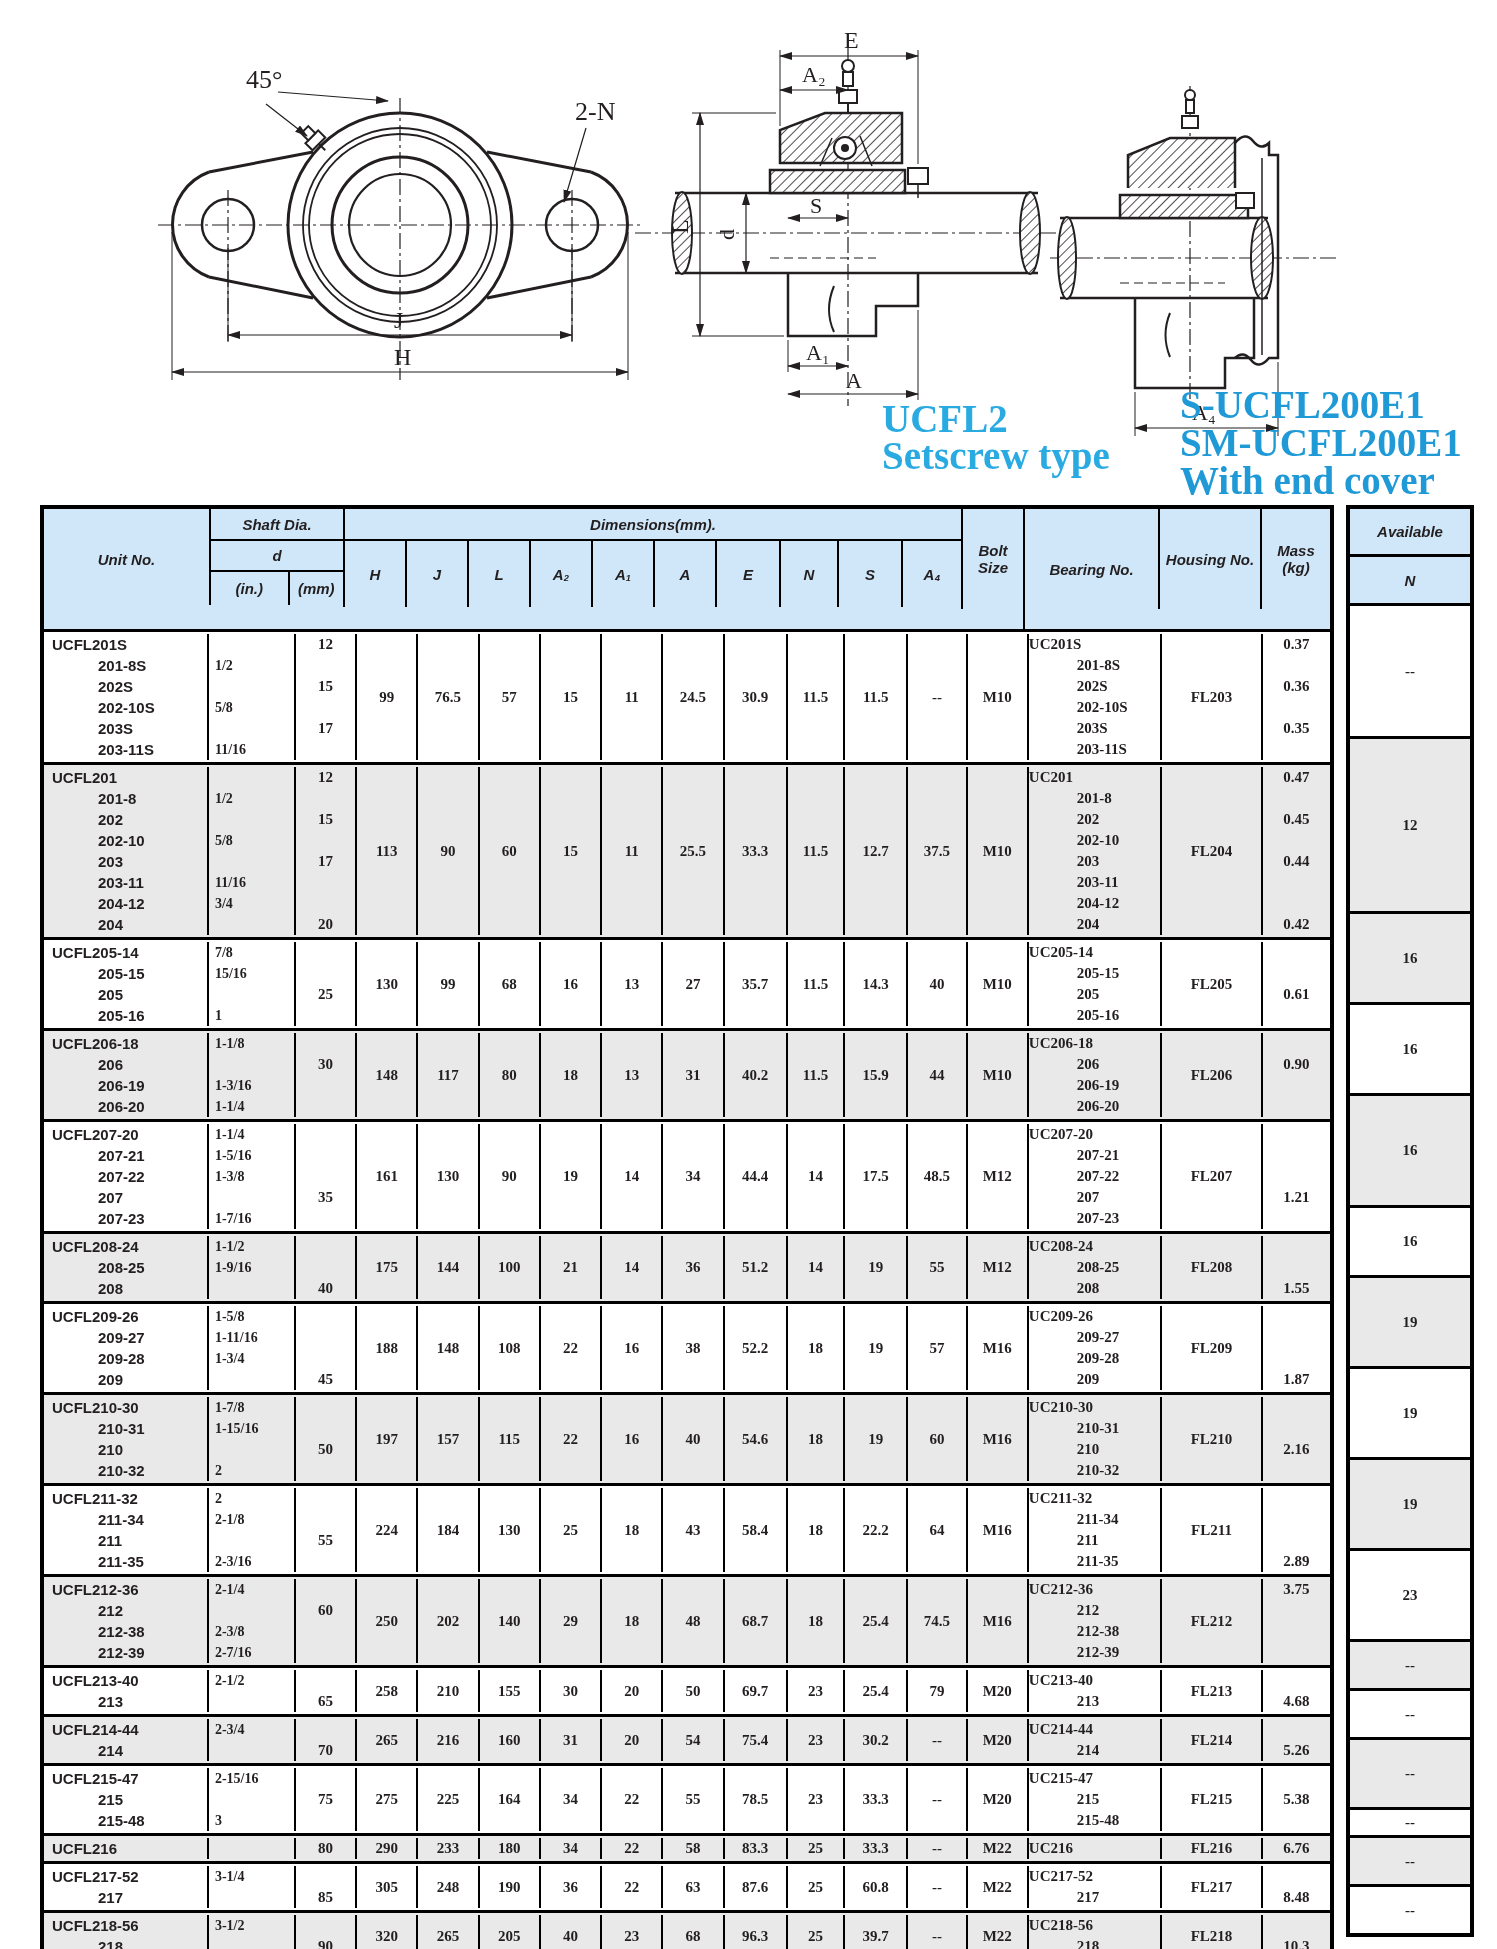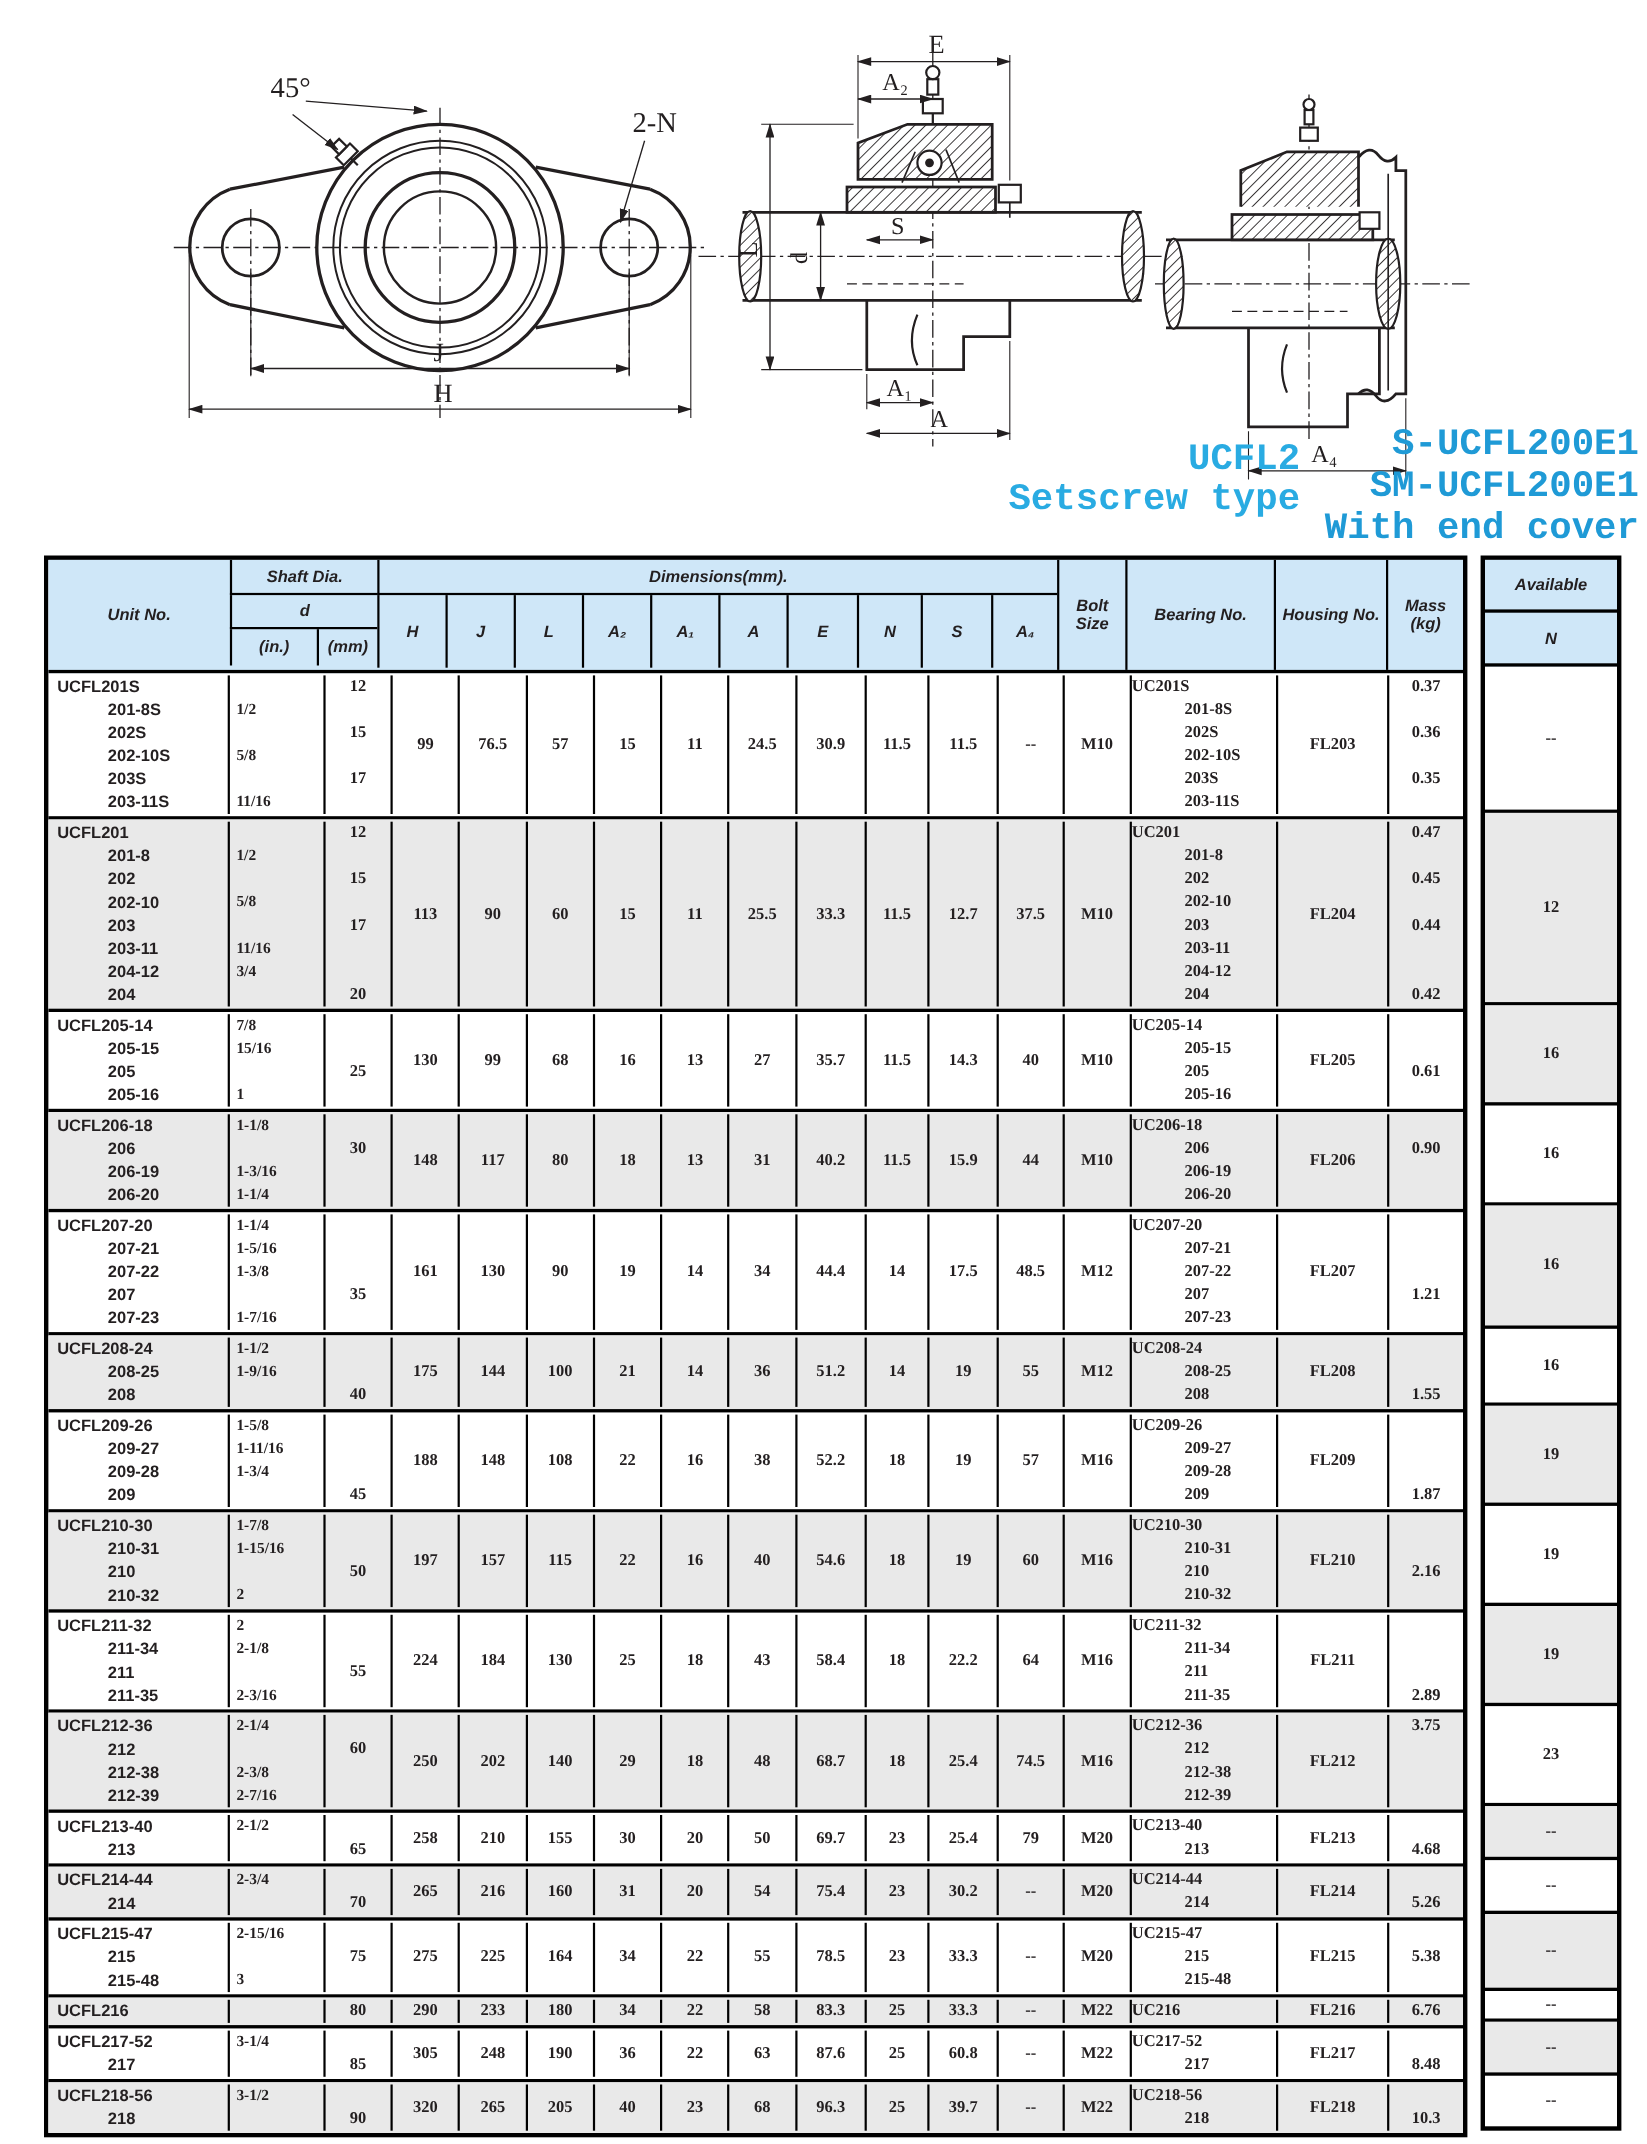--- a/index.html
+++ b/index.html
@@ -2,22 +2,22 @@
 <html><head>
 <meta charset="utf-8">
 <style>
   html,body{margin:0;padding:0;background:#fff;}
   .page{position:relative;width:1497px;height:1949px;background:#ffffff;overflow:hidden;
         font-family:"Liberation Sans","DejaVu Sans",sans-serif;color:#231f20;}
   
   .drawings{position:absolute;left:0;top:0;width:1497px;height:505px;}
   .dwg{position:absolute;}
   svg text{font-family:"Liberation Serif","DejaVu Serif",serif;fill:#231f20;}
-  .cap{position:absolute;text-align:right;font-family:Liberation Mono, monospace;
-       font-weight:bold;font-size:34px;line-height:37px;}
+  .cap{position:absolute;text-align:left;font-family:Liberation Serif, serif;
+       font-weight:bold;font-size:39px;line-height:37px;}
   .cap1{left:882px;top:400px;width:300px;color:#29abe2;}
   .cap2{left:1180px;top:386px;width:310px;color:#1f9ad6;line-height:38px;}
   
   .tables{position:absolute;left:40px;top:505px;display:flex;}
   .maintbl{border:4px solid #000;width:1286px;}
   .availtbl{border:4px solid #000;width:120px;margin-left:12px;align-self:flex-start;}
   .hdr{background:#cfe7f8;font-weight:bold;}
   .hband{display:flex;}
   .hc{box-sizing:border-box;display:flex;align-items:center;justify-content:center;text-align:center;font-size:15px;font-style:italic;}
   .bl{border-left:2px solid #000;}
@@ -241,21 +241,21 @@
               <div class="hc bl w-d">A₂</div>
               <div class="hc bl w-d">A₁</div>
               <div class="hc bl w-d">A</div>
               <div class="hc bl w-e">E</div>
               <div class="hc bl w-n">N</div>
               <div class="hc bl w-s">S</div>
               <div class="hc bl w-a4">A₄</div>
             </div>
           </div>
           <div class="hc bl w-bolt" style="height:100px">Bolt Size</div>
-          <div class="hc bl w-brg" style="height:100px">Bearing No.</div>
+          <div class="hc bl w-brg" style="height:120px">Bearing No.</div>
           <div class="hc bl w-hsg" style="height:100px">Housing No.</div>
           <div class="hc bl w-mass" style="height:100px">Mass (kg)</div>
         </div>
       </div>
 
       <div id="tbody">
           <div class="trow">
             <div class="c cu w-unit">
               <div class="ln ">UCFL201S</div>
               <div class="ln ind">201-8S</div>

